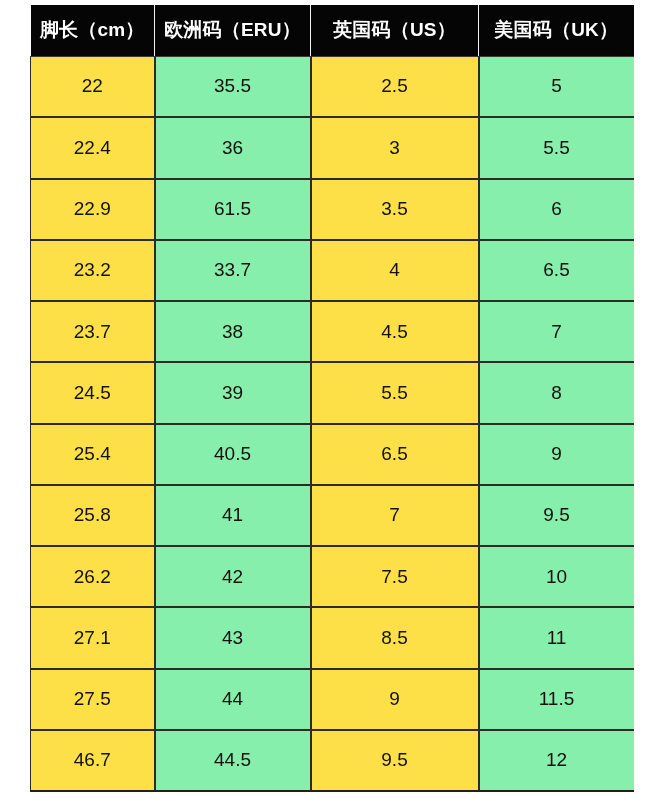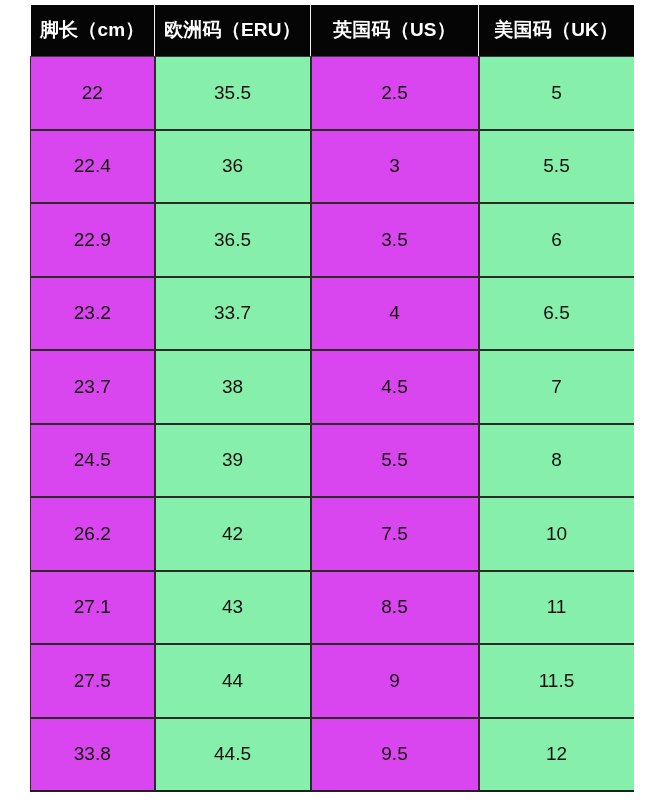--- a/index.html
+++ b/index.html
@@ -64,21 +64,21 @@
     text-align: center;
     vertical-align: middle;
     font-size: 19px;
     font-weight: normal;
     color: #14100c;
     border-bottom: 2px solid #2b2b28;
     border-right: 2px solid #2b2b28;
     padding: 0 2px;
   }
   tbody td.col-shade {
-    background: #d946ef;
+    background: #fde047;
   }
   tbody td.col-plain {
     background: #86efac;
   }
   tbody td.last-col {
     border-right: none;
   }
   tbody tr.data-row:last-child td {
     border-bottom: 2px solid #1f1f1c;
   }
@@ -115,21 +115,21 @@
           <td class="col-plain last-col">5</td>
         </tr>
         <tr class="data-row">
           <td class="col-shade first-col">22.4</td>
           <td class="col-plain">36</td>
           <td class="col-shade">3</td>
           <td class="col-plain last-col">5.5</td>
         </tr>
         <tr class="data-row">
           <td class="col-shade first-col">22.9</td>
-          <td class="col-plain">36.5</td>
+          <td class="col-plain">61.5</td>
           <td class="col-shade">3.5</td>
           <td class="col-plain last-col">6</td>
         </tr>
         <tr class="data-row">
           <td class="col-shade first-col">23.2</td>
           <td class="col-plain">33.7</td>
           <td class="col-shade">4</td>
           <td class="col-plain last-col">6.5</td>
         </tr>
         <tr class="data-row">
@@ -138,38 +138,50 @@
           <td class="col-shade">4.5</td>
           <td class="col-plain last-col">7</td>
         </tr>
         <tr class="data-row">
           <td class="col-shade first-col">24.5</td>
           <td class="col-plain">39</td>
           <td class="col-shade">5.5</td>
           <td class="col-plain last-col">8</td>
         </tr>
         <tr class="data-row">
+          <td class="col-shade first-col">25.4</td>
+          <td class="col-plain">40.5</td>
+          <td class="col-shade">6.5</td>
+          <td class="col-plain last-col">9</td>
+        </tr>
+        <tr class="data-row">
+          <td class="col-shade first-col">25.8</td>
+          <td class="col-plain">41</td>
+          <td class="col-shade">7</td>
+          <td class="col-plain last-col">9.5</td>
+        </tr>
+        <tr class="data-row">
           <td class="col-shade first-col">26.2</td>
           <td class="col-plain">42</td>
           <td class="col-shade">7.5</td>
           <td class="col-plain last-col">10</td>
         </tr>
         <tr class="data-row">
           <td class="col-shade first-col">27.1</td>
           <td class="col-plain">43</td>
           <td class="col-shade">8.5</td>
           <td class="col-plain last-col">11</td>
         </tr>
         <tr class="data-row">
           <td class="col-shade first-col">27.5</td>
           <td class="col-plain">44</td>
           <td class="col-shade">9</td>
           <td class="col-plain last-col">11.5</td>
         </tr>
         <tr class="data-row">
-          <td class="col-shade first-col">33.8</td>
+          <td class="col-shade first-col">46.7</td>
           <td class="col-plain">44.5</td>
           <td class="col-shade">9.5</td>
           <td class="col-plain last-col">12</td>
         </tr>
       </tbody>
   </table>
 </div>
 
 </body></html>

